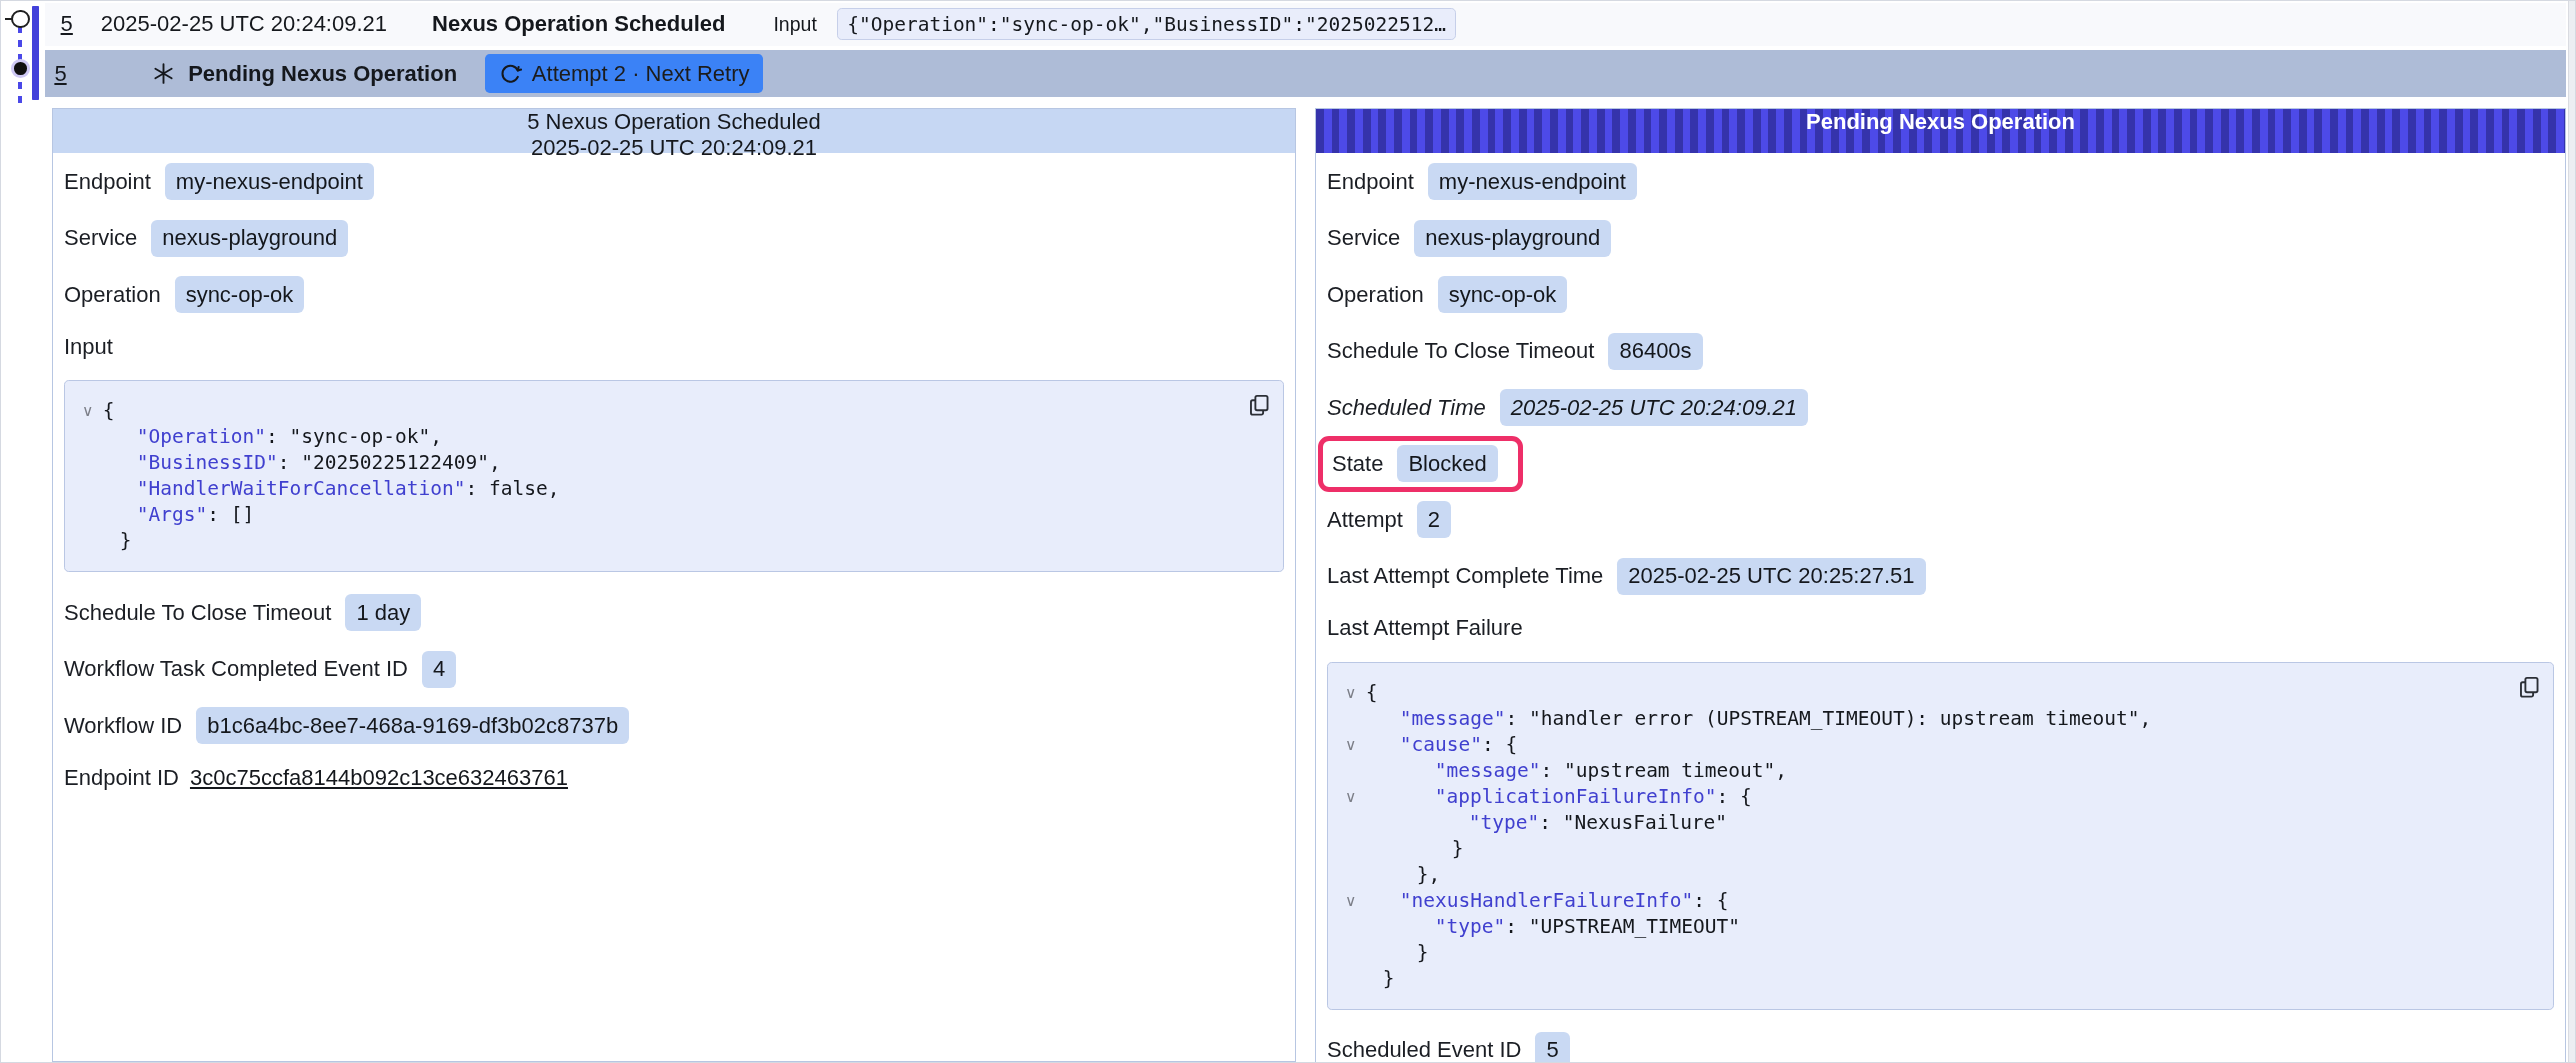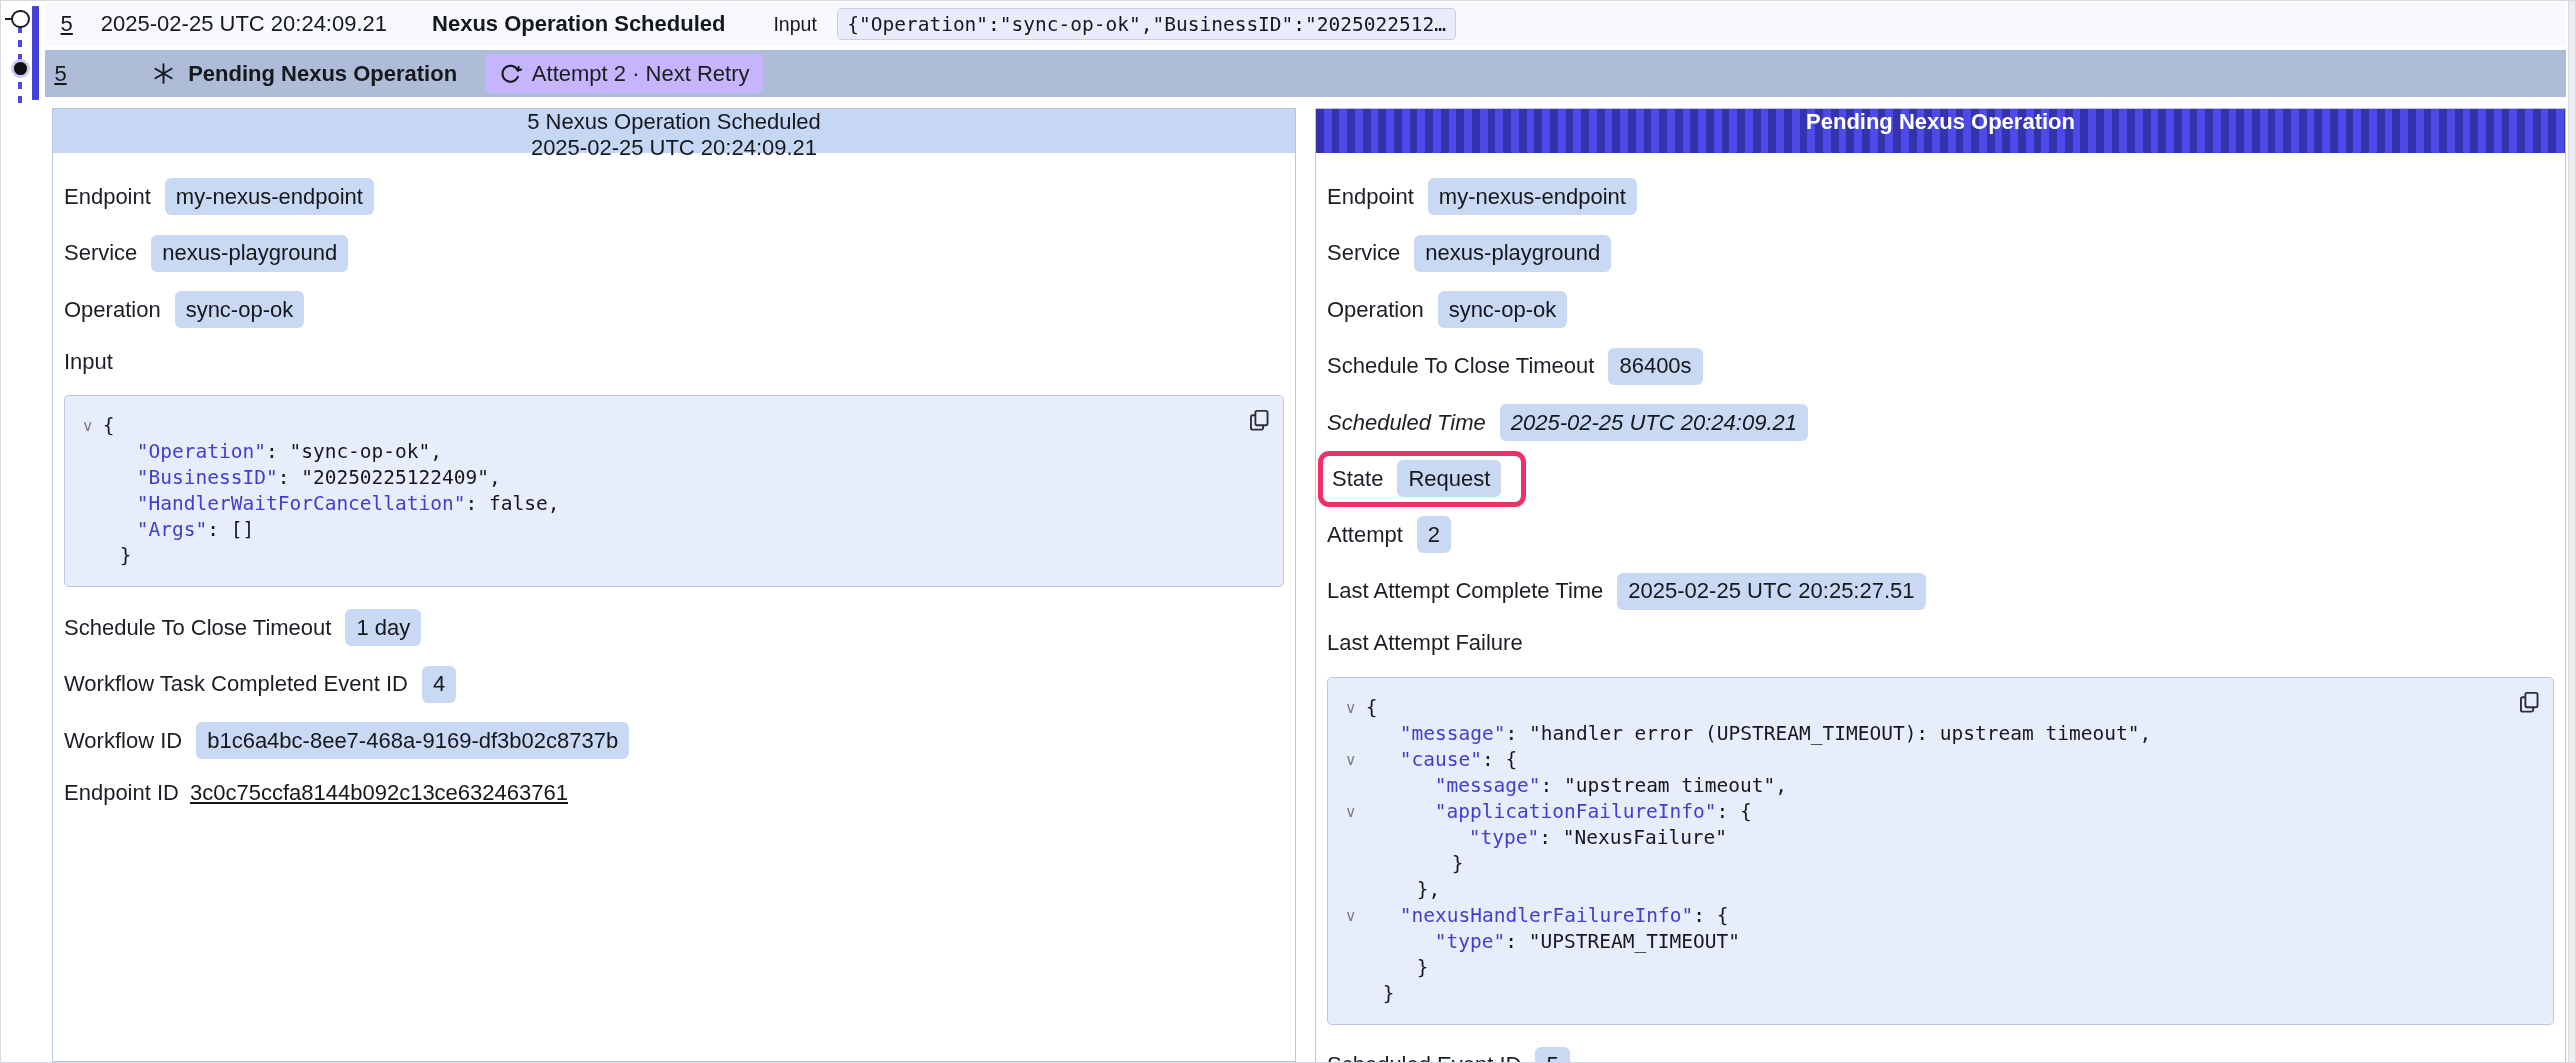--- a/index.html
+++ b/index.html
@@ -28,32 +28,32 @@
   .ev-time{ font-size:22px; margin-left:28px; }
   .ev-title{ font-size:22px; font-weight:700; }
   .row1 .ev-title{ margin-left:45px; }
   .ev-input-label{ font-size:19.5px; margin-left:48px; }
   .ev-input-preview{ margin-left:20px; max-width:624px; white-space:nowrap; overflow:hidden;
     font-family:"DejaVu Sans Mono","Liberation Mono",monospace; font-size:19.5px;
     background:#e9edfb; border:1.6px solid #c6cfe9; border-radius:4.7px; padding:3.9px 9.4px; }
   .asterisk-wrap{ margin-left:84px; display:flex; align-items:center; }
   .row2 .ev-title{ margin-left:12.5px; }
   .retry-badge{ margin-left:28px; display:flex; align-items:center; gap:9.4px;
-    background:#c4b5fd; border-radius:4.7px; padding:6.2px 14px; font-size:22px; color:#1c1c1c; }
+    background:#3b82f6; border-radius:4.7px; padding:6.2px 14px; font-size:22px; color:#1c1c1c; }
   
   .panel{ position:absolute; top:107px; background:#fff; border:1.6px solid #b7c6e2; }
   .panel.left{ left:51px; width:1244px; height:954px; }
   .panel.right{ left:1314px; width:1251px; height:984px; }
   .panel-header{ height:44px; display:flex; align-items:center; justify-content:space-between;
     padding:0 12.5px; font-size:22px;flex-direction:column; }
   .panel.left .panel-header{ background:#c6d7f3; font-weight:500; }
   .panel.right .panel-header{
     background:repeating-linear-gradient(90deg,#3533ab 0 7.8px,#4d4ae8 7.8px 15.6px);
     color:#ffffff; font-weight:600; }
-  .panel-body{ padding:25px 11px; }
+  .panel-body{ padding:10px 11px; }
   .field-row{ display:flex; align-items:center; min-height:28px; margin-bottom:19.5px; }
   .f-label{ font-size:22px; color:#1b1e24; }
   .chip{ margin-left:14px; background:#c9d9f3; border-radius:6.2px; padding:5.5px 11px; font-size:22px; color:#14171c; }
   .link-val{ margin-left:11px; font-size:22px; color:#14171c; text-decoration:underline; cursor:pointer; }
   .hl{ display:inline-flex; align-items:center; border:5.5px solid #ee2f68; border-radius:11px;
     padding:4.7px 20px 4.7px 9.4px; margin:-10px 0 -10px -9.4px; background:#fff; }
   
   .code-block{ position:relative; background:#e8edfb; border:1.6px solid #bac7e4; border-radius:4.7px;
     margin:4.7px 0 22px 0; padding:17px 47px 17px 7.8px; }
   .code-line{ display:flex; font-family:"DejaVu Sans Mono","Liberation Mono",monospace;
@@ -212,21 +212,21 @@
           </div>
           <div class="field-row">
             <div style="display: inline-flex; align-items: center; font-style: italic;">
               <span class="f-label">Scheduled Time</span>
               <span class="chip">2025-02-25 UTC 20:24:09.21</span>
             </div>
           </div>
           <div class="field-row">
             <div class="hl" style="display: inline-flex; align-items: center; padding-right: 20px;">
               <span class="f-label">State</span>
-              <span class="chip">Request</span>
+              <span class="chip">Blocked</span>
             </div>
           </div>
           <div class="field-row">
             <div style="display: inline-flex; align-items: center; justify-content: center;">
               <span class="f-label">Attempt</span>
               <span class="chip">2</span>
             </div>
           </div>
           <div class="field-row">
             <div style="display: inline-flex; align-items: center;">

